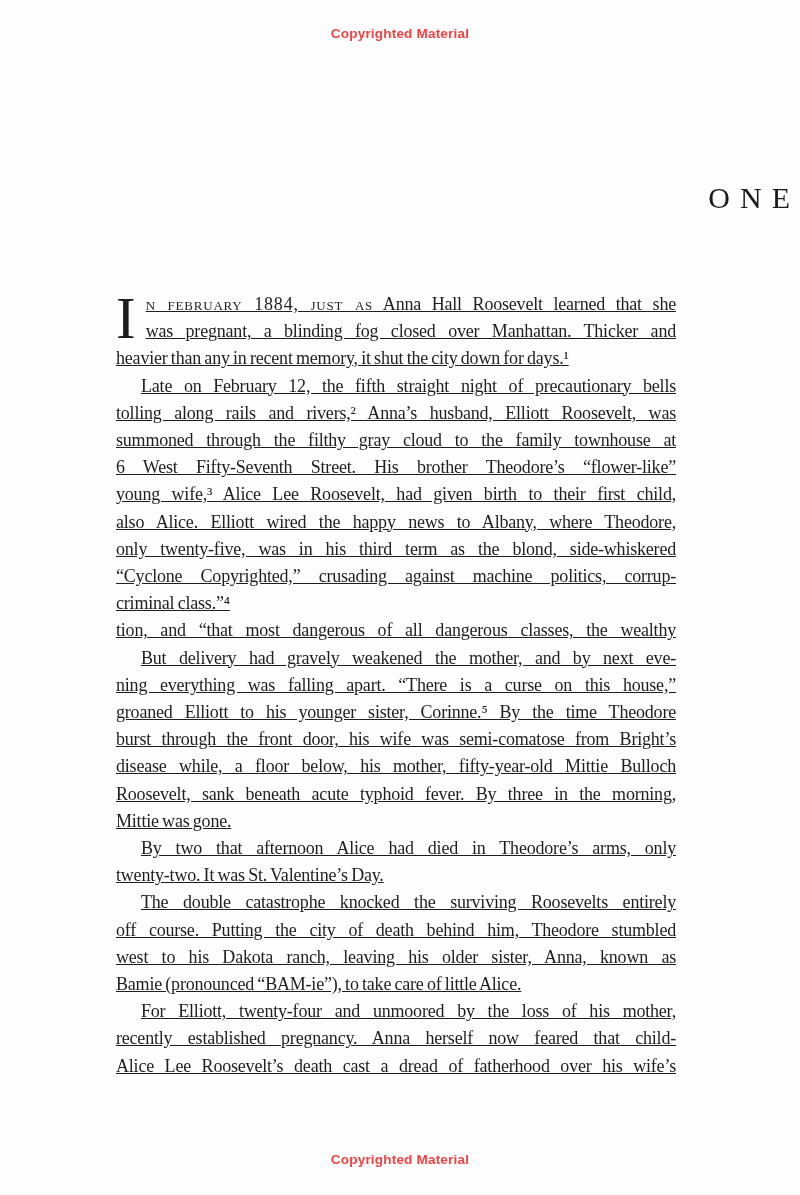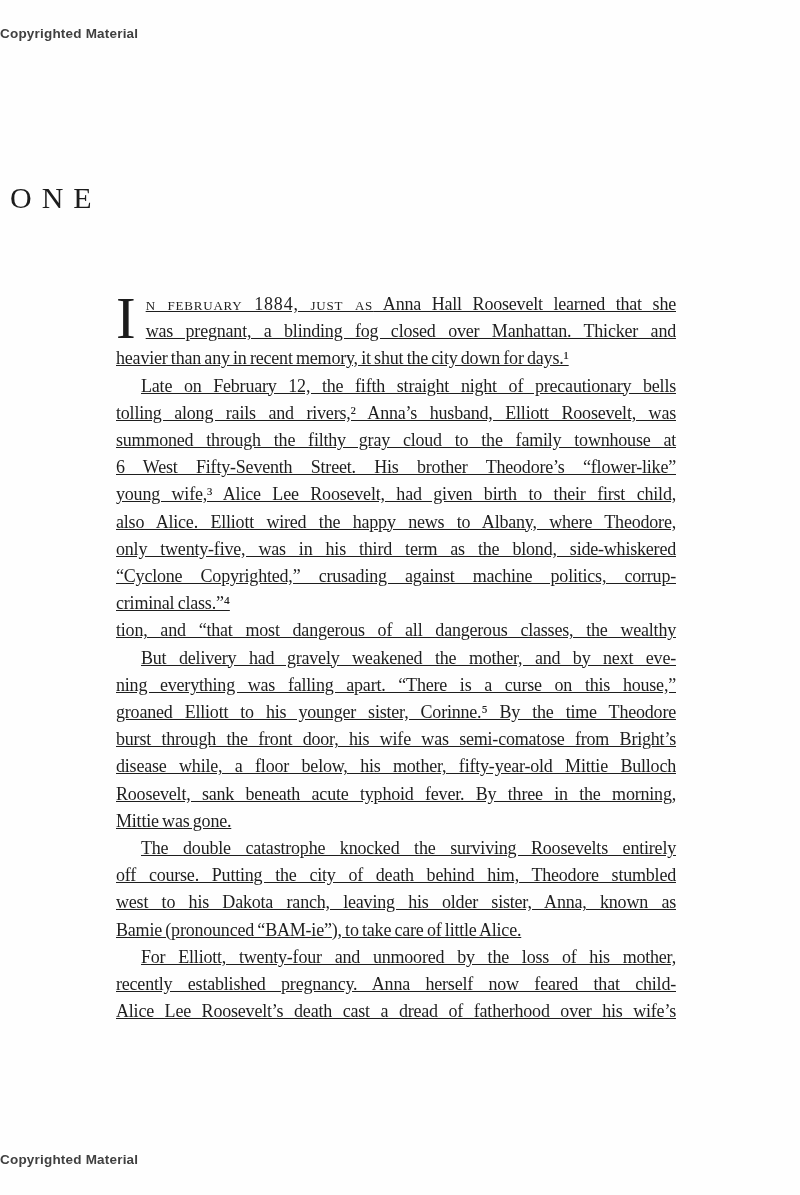--- a/index.html
+++ b/index.html
@@ -13,35 +13,36 @@
     height: 1195px;
     background: #fefefe;
     font-family: "Liberation Serif", "DejaVu Serif", serif;
     color: #1e1e1e;
     overflow: hidden;
   }
   .notice {
     position: absolute;
     left: 0;
     right: 0;
+    text-align: center;
     font-family: "Liberation Sans", sans-serif;
     font-weight: 700;
     font-size: 13.5px;
     letter-spacing: 0.2px;
-    color: #404040;
+    color: #ef4444;
   }
   .notice.top { top: 26px; }
   .notice.bottom { top: 1152px; }
   .chapter {
     position: absolute;
     top: 181px;
     left: 0;
     right: 0;
     margin: 0;
-    text-align: left;
+    text-align: right;
     font-size: 30px;
     font-weight: 400;
     letter-spacing: 10px;
     text-indent: 10px; 
     color: #1c1c1c;
   }
   .body-text {
     position: absolute;
     left: 116px;
     top: 291px;
@@ -104,20 +105,24 @@
       <div class="para">
         <div class="line indent">But delivery had gravely weakened the mother, and by next eve-</div>
         <div class="line">ning everything was falling apart. “There is a curse on this house,”</div>
         <div class="line">groaned Elliott to his younger sister, Corinne.⁵ By the time Theodore</div>
         <div class="line">burst through the front door, his wife was semi-comatose from Bright’s</div>
         <div class="line">disease while, a floor below, his mother, fifty-year-old Mittie Bulloch</div>
         <div class="line">Roosevelt, sank beneath acute typhoid fever. By three in the morning,</div>
         <div class="line endline">Mittie was gone.</div>
       </div>
       <div class="para">
+        <div class="line indent">By two that afternoon Alice had died in Theodore’s arms, only</div>
+        <div class="line endline">twenty-two. It was St. Valentine’s Day.</div>
+      </div>
+      <div class="para">
         <div class="line indent">The double catastrophe knocked the surviving Roosevelts entirely</div>
         <div class="line">off course. Putting the city of death behind him, Theodore stumbled</div>
         <div class="line">west to his Dakota ranch, leaving his older sister, Anna, known as</div>
         <div class="line endline">Bamie (pronounced “BAM-ie”), to take care of little Alice.</div>
       </div>
       <div class="para">
         <div class="line indent">For Elliott, twenty-four and unmoored by the loss of his mother,</div>
         <div class="line">recently established pregnancy. Anna herself now feared that child-</div>
         <div class="line">Alice Lee Roosevelt’s death cast a dread of fatherhood over his wife’s</div>
       </div>

